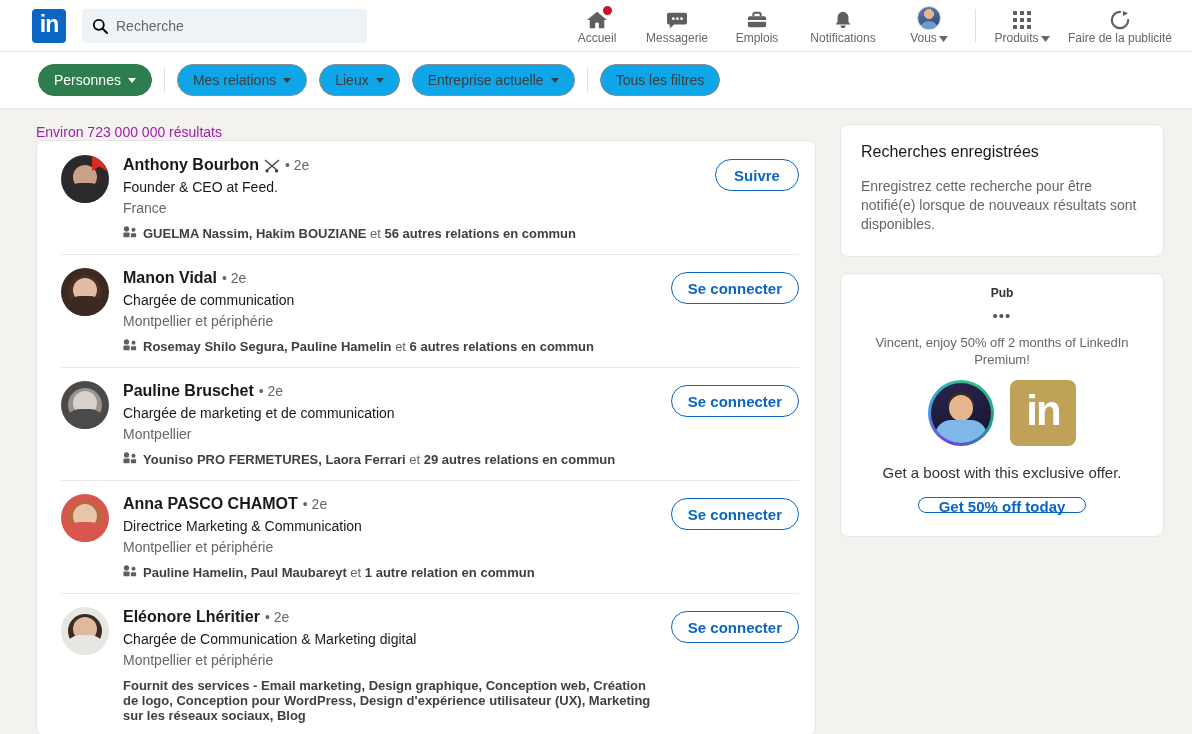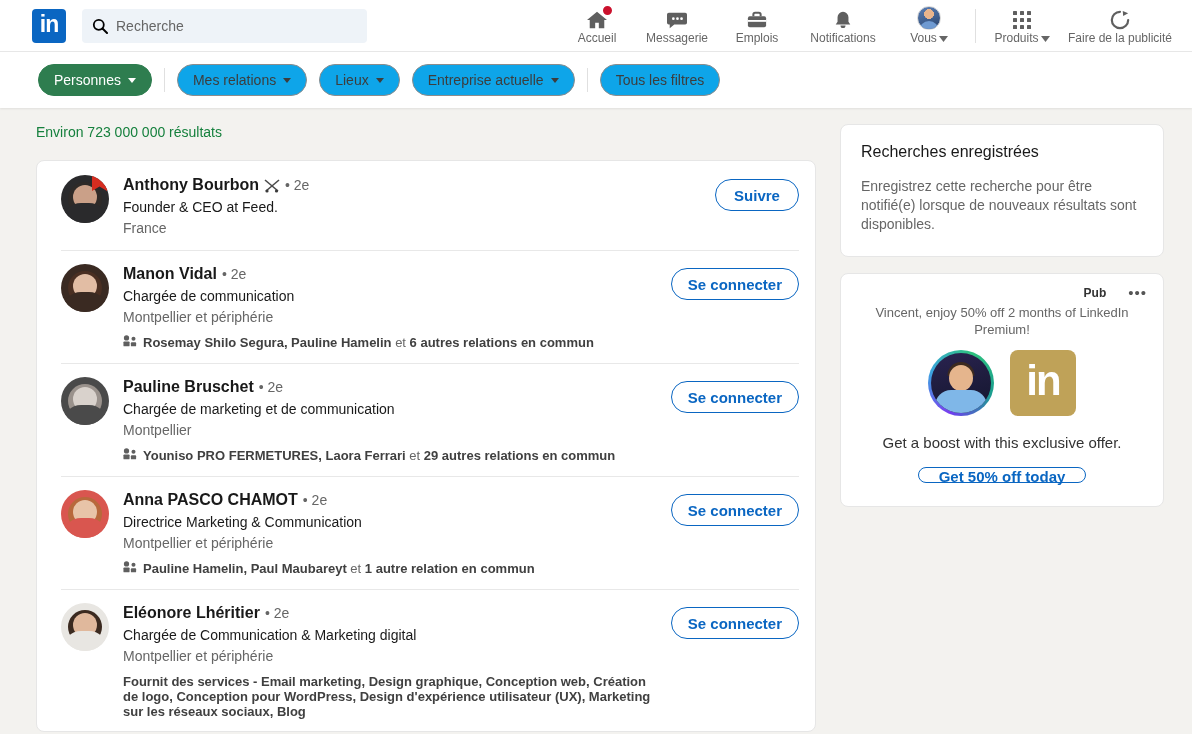--- a/index.html
+++ b/index.html
@@ -148,22 +148,22 @@
     display: flex;
     gap: 24px;
     align-items: flex-start;
     height: calc(734px - 52px - 56px);
   }
   .col-main { width: 780px; flex: 0 0 780px; }
   .col-side { width: 324px; flex: 0 0 324px; }
 
   .results-count {
     font-size: 14px;
-    color: #15803d;
-    margin-bottom: 20px;
+    color: #a21caf;
+    margin-bottom: 0;
   }
 
   .card {
     background: #fff;
     border-radius: 8px;
     border: 1px solid #e6e6e6;
     overflow: hidden;
   }
 
   
@@ -281,21 +281,21 @@
     margin-bottom: 16px;
   }
   .side-text {
     font-size: 14px;
     color: #666;
     line-height: 19px;
   }
   .ad-card { padding: 12px 16px 20px; text-align: center; }
   .ad-head {
     display: flex; align-items: center; justify-content: flex-end;
-    gap: 22px; margin-bottom: 4px;
+    gap: 10px; margin-bottom: 12px; flex-direction: column;
   }
   .ad-pub { font-size: 12px; font-weight: bold; color: #333; }
   .ad-dots { font-size: 15px; color: #555; letter-spacing: 1px; cursor: pointer; line-height: 12px; }
   .ad-text {
     font-size: 13px; color: #666; line-height: 17px;
     padding: 0 8px; margin-bottom: 12px;
   }
   .ad-imgs {
     display: flex; align-items: center; justify-content: center;
     gap: 16px; margin-bottom: 18px;
@@ -511,20 +511,31 @@
          <svg width="16" height="14" viewBox="0 0 16 14">
            <path d="M1 1 L14 12" stroke="#4a4a4a" stroke-width="1.6"></path>
            <path d="M15 1 L2 12" stroke="#4a4a4a" stroke-width="1.6"></path>
            <circle cx="3" cy="12" r="1.6" fill="#3a3a3a"></circle>
            <circle cx="12.5" cy="12" r="1.6" fill="#3a3a3a"></circle>
          </svg></span>
         <span class="r-degree">• 2e</span>
       </div>
       <div class="r-title">Founder &amp; CEO at Feed.</div>
       <div class="r-location">France</div>
+      <div class="r-mutual">
+         <span>
+           <svg width="14" height="12" viewBox="0 0 16 13">
+             <circle cx="4" cy="3" r="3" fill="#5f5f5f"></circle>
+                  <rect x="0.5" y="7" width="7" height="5.5" rx="1" fill="#5f5f5f"></rect>
+             <circle cx="12" cy="4" r="2.3" fill="#5f5f5f"></circle>
+                  <rect x="9" y="8" width="6" height="4.5" rx="1" fill="#5f5f5f"></rect>
+           </svg>
+         </span>
+         <span><b>GUELMA Nassim, Hakim BOUZIANE</b> et <b>56 autres relations en commun</b></span>
+       </div>
 
     </div>
     <button class="btn-outline">Suivre</button>
   </div>
         <div class="result">
     <div class="avatar" style="background:#3a2a22">
       <span class="hair" style="background:#4a2f22"></span>
       <span class="face" style="background:#e2bda4"></span>
       <span class="body" style="background:#3a2a22"></span>
 

